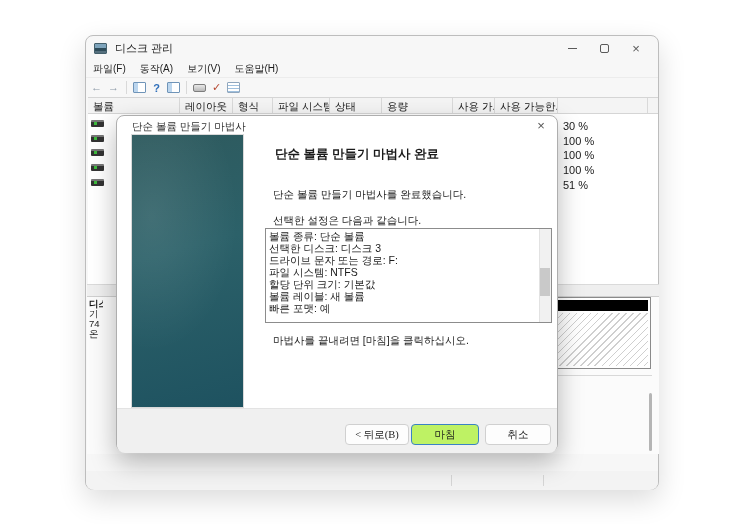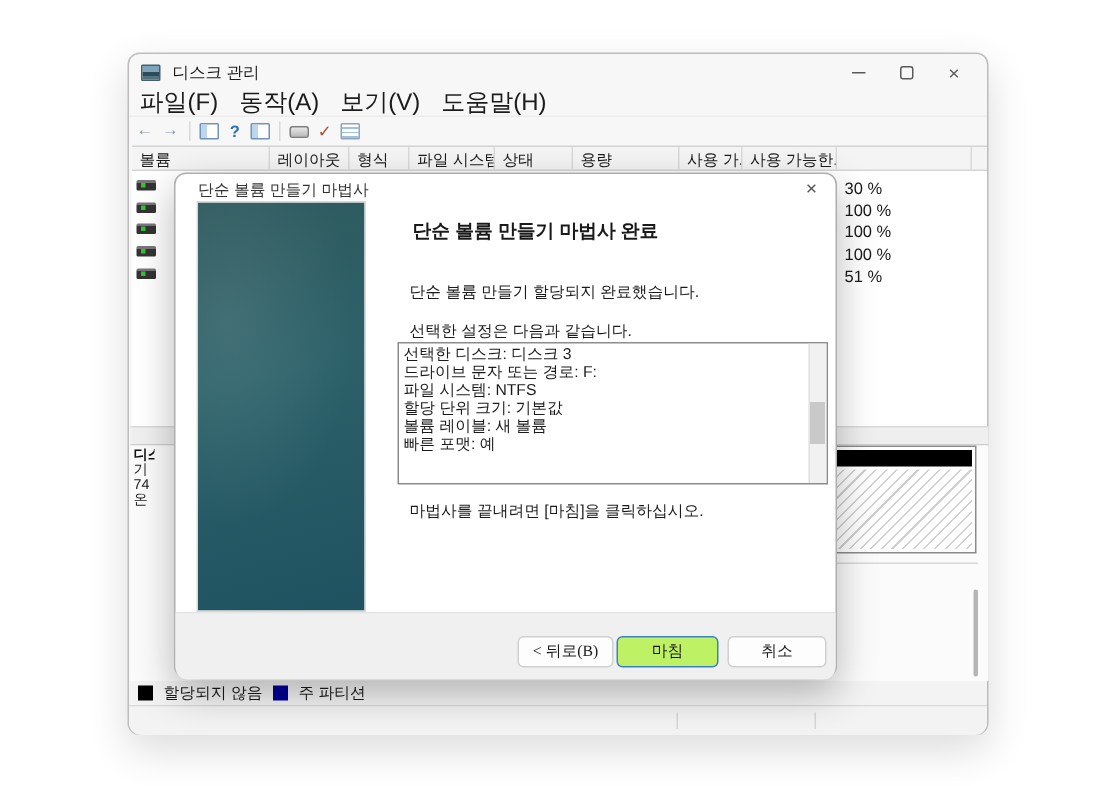--- a/index.html
+++ b/index.html
@@ -16,21 +16,21 @@
               background: linear-gradient(#7ea4bc 0 4px, #2e4b59 4px 7px, #55707e 7px 100%); border-radius: 1px; }
   .title-text { font-size: 11px; color: #1b1b1b; }
   .win-controls { position: absolute; right: 6px; top: 0; height: 24px; display: flex; }
   .wc { width: 32px; height: 24px; display: flex; align-items: center; justify-content: center; color: #5a5a5a; }
   .wc-min i { display: block; width: 9px; height: 1px; background: #5a5a5a; }
   .wc-max i { display: block; width: 9px; height: 9px; border: 1px solid #5a5a5a; border-radius: 2px; }
   .wc-close { font-size: 13px; }
 
   .menubar { position: absolute; left: 0; top: 24px; width: 100%; height: 18px; display: flex;
              align-items: center; padding-left: 7px; gap: 14px; border-bottom: 1px solid #ececec; }
-  .menu-item { font-size: 16px; color: #1b1b1b; }
+  .menu-item { font-size: 10px; color: #1b1b1b; }
 
   .toolbar { position: absolute; left: 0; top: 43px; width: 100%; height: 17px; display: flex;
              align-items: center; padding-left: 4px; gap: 4px; }
   .tb-arrow { font-size: 11px; color: #8b98a6; font-weight: bold; width: 13px; text-align: center; line-height: 13px; }
   .tb-sep { width: 1px; height: 13px; background: #d9d9d9; margin: 0 2px; }
   .tb-panel { width: 13px; height: 11px; border: 1px solid #6f94b8; background: #fff; border-radius: 1px; position: relative; }
   .tb-panel::before { content: ""; position: absolute; left: 0; top: 0; width: 4px; height: 100%; background: #bcd6ee; }
   .tb-help { font-size: 11px; font-weight: bold; color: #2f6fba; width: 13px; text-align: center; }
   .tb-drive { width: 13px; height: 8px; border: 1px solid #7d7d7d; background: linear-gradient(#e8e8e8,#b9b9b9); border-radius: 2px; }
   .tb-check { font-size: 11px; font-weight: bold; color: #b5452e; width: 13px; text-align: center; }
@@ -174,46 +174,41 @@
         <div class="l">온</div>
       </div>
       <div class="unalloc">
         <div class="unalloc-bar"></div>
         <div class="unalloc-hatch"></div>
       </div>
       <div class="disk-divider"></div>
       <div class="v-scroll"></div>
     </div>
 
-    <div class="legend">
-      <span class="swatch" style="background:#000000"></span>
-      <span class="legend-label">할당되지 않음</span>
-      <span class="swatch" style="background:#000096"></span>
-      <span class="legend-label">주 파티션</span>
-    </div>
 
     <div class="statusbar">
       <span class="sb-sep" style="left:365px"></span>
       <span class="sb-sep" style="left:457px"></span>
     </div>
   </div>
 
   <div class="dlg">
     <div class="dlg-titlebar">
       <span class="dlg-title">단순 볼륨 만들기 마법사</span>
       <span class="dlg-close">×</span>
     </div>
 
     <div class="teal"></div>
 
     <div class="dlg-heading">단순 볼륨 만들기 마법사 완료</div>
-    <div class="dlg-text" style="top:72px">단순 볼륨 만들기 할당되지 완료했습니다.</div>
+    <div class="dlg-text" style="top:72px">단순 볼륨 만들기 마법사를 완료했습니다.</div>
     <div class="dlg-text" style="top:98px">선택한 설정은 다음과 같습니다.</div>
 
     <div class="settings-box">
+      <div class="line">볼륨 종류: 단순 볼륨</div>
       <div class="line">선택한 디스크: 디스크 3</div>
       <div class="line">드라이브 문자 또는 경로: F:</div>
       <div class="line">파일 시스템: NTFS</div>
       <div class="line">할당 단위 크기: 기본값</div>
       <div class="line">볼륨 레이블: 새 볼륨</div>
       <div class="line">빠른 포맷: 예</div>
       <span class="sb-track">
         <span class="sb-thumb"></span>
       </span>
     </div>

